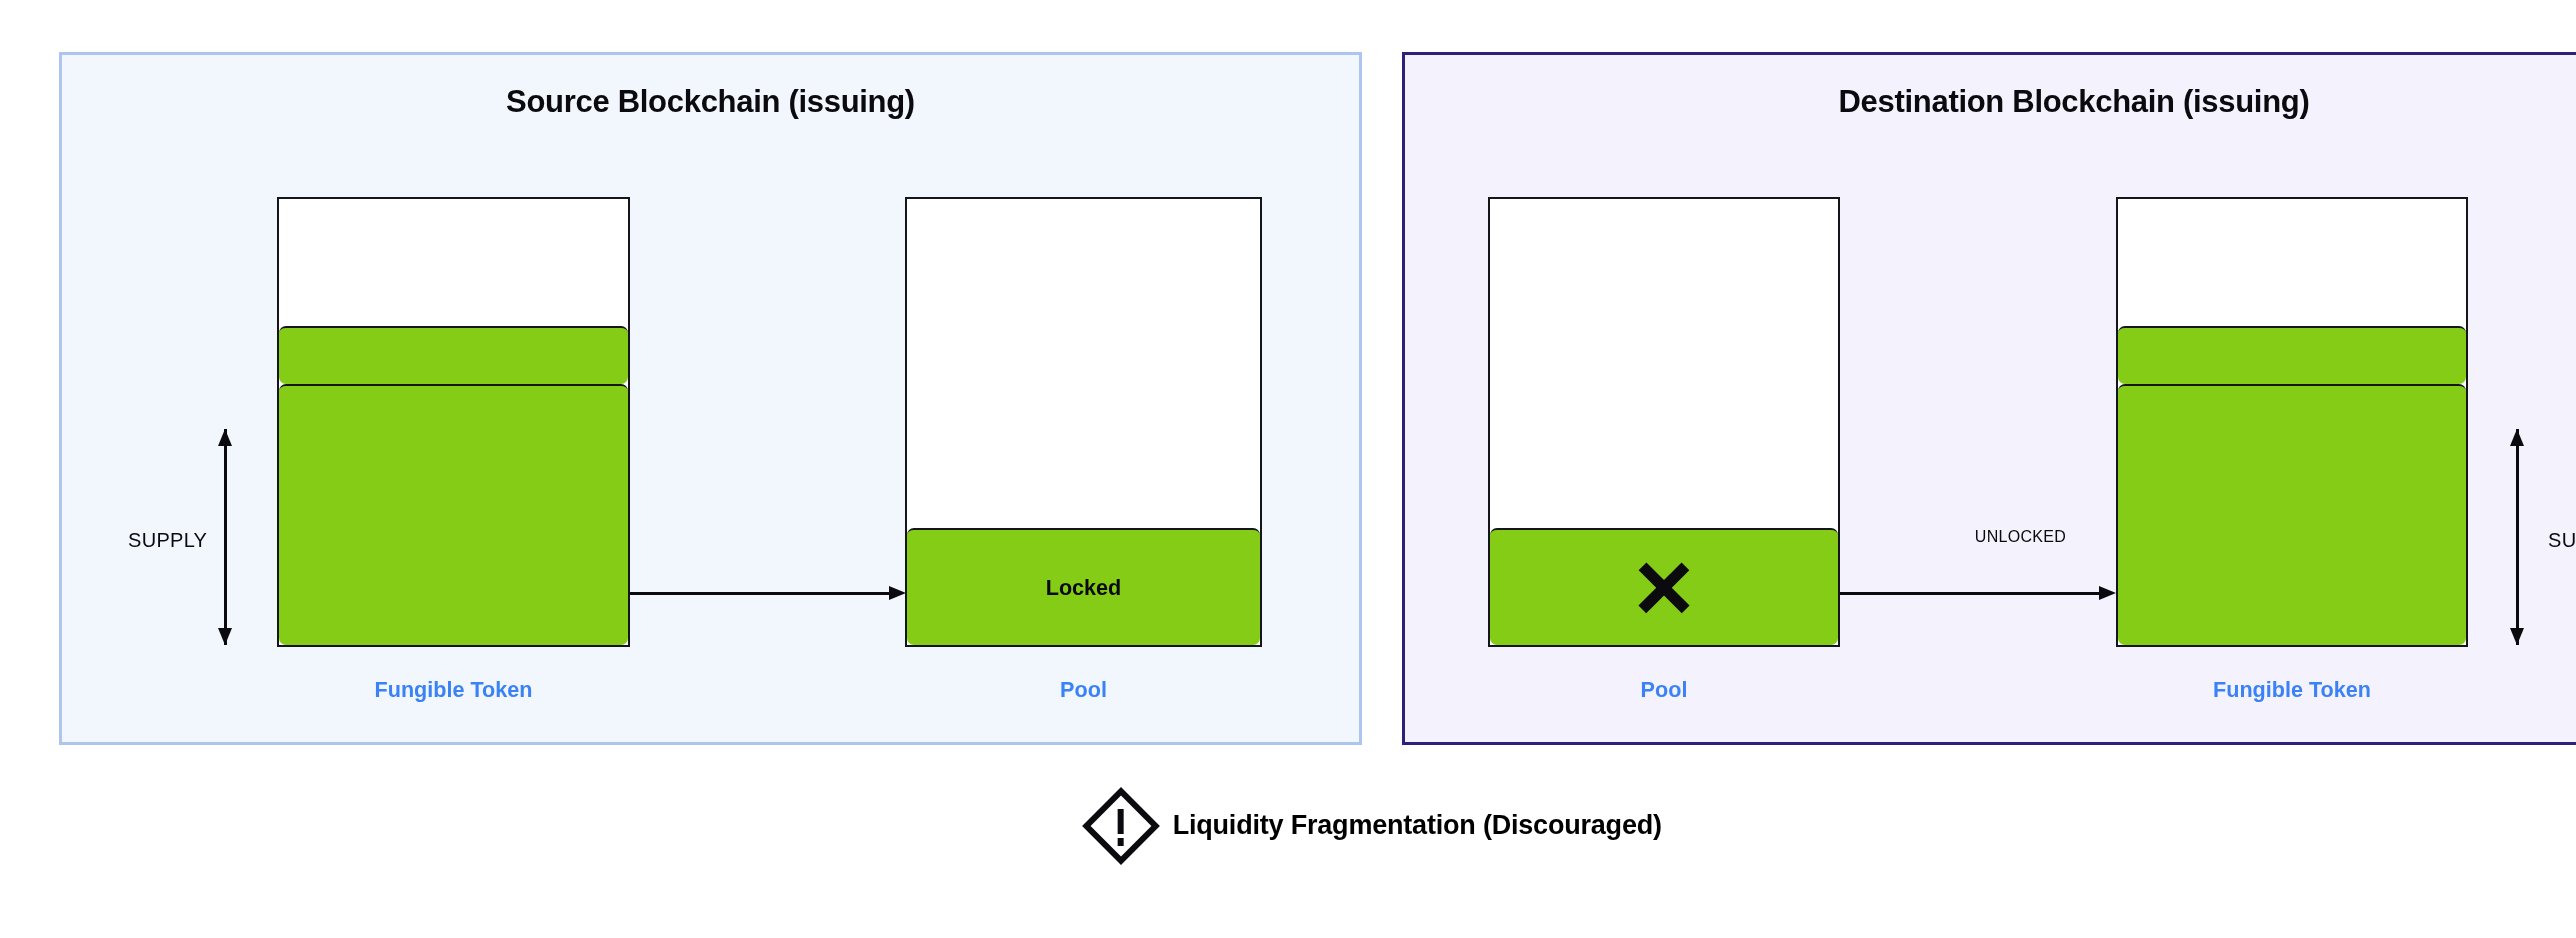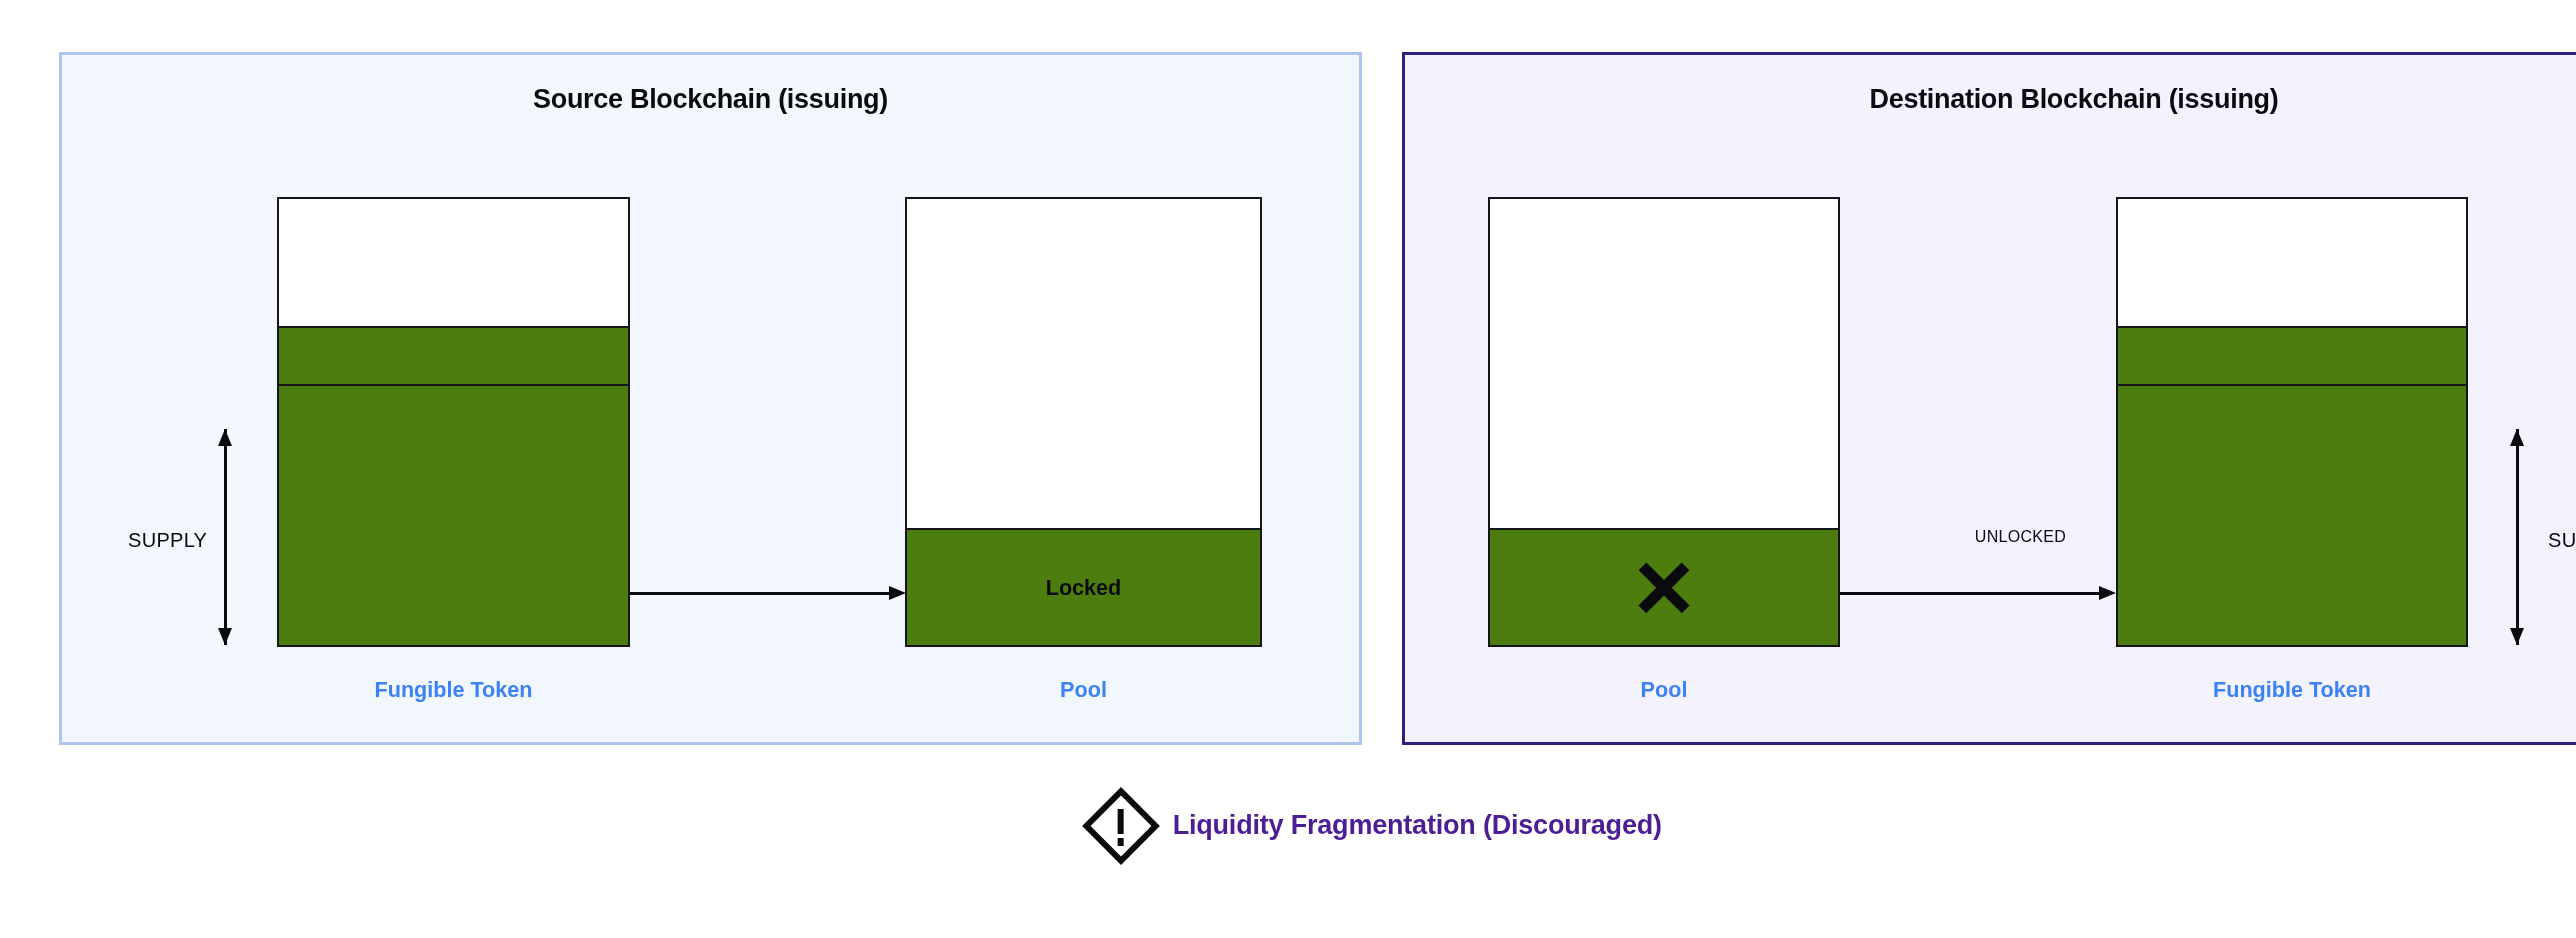--- a/index.html
+++ b/index.html
@@ -18,40 +18,40 @@
     left:59px;top:52px;width:1303px;height:693px;
     background:#f2f6fd;border:3.1px solid #aec5f0;
   }
   #panel-destination{
     left:1402px;top:52px;width:1344px;height:693px;
     background:#f4f2fd;border:3.1px solid #30207c;
   }
   .panel-title{
     position:absolute;top:29px;left:0;width:100%;
     text-align:center;
-    font-size:27px;font-weight:bold;color:#0b0b0f;
+    font-size:31px;font-weight:bold;color:#0b0b0f;
     letter-spacing:-0.3px;
     white-space:nowrap;
   }
 
   
   .bar{
     position:absolute;
     box-sizing:border-box;
     border:2.1px solid #15161c;
     background:#ffffff;
     display:flex;flex-direction:column;justify-content:flex-end;
   }
   .seg{
     box-sizing:border-box;
     width:100%;
     position:relative;
     display:flex;align-items:center;justify-content:center;
   }
-  .seg.gold{background:#4d7c0f;}
+  .seg.gold{background:#84cc16;border-radius:7px;}
   .seg.empty{background:#ffffff;flex:1 1 auto;}
   .seg.topline{border-top:2.1px solid #15161c;}
   .seg-label{
     font-size:21.6px;font-weight:bold;color:#0b0b0f;
     line-height:1;
     white-space:nowrap;
   }
   .xmark{
     font-size:0;
     width:54px;height:54px;position:relative;
@@ -132,21 +132,21 @@
     position:absolute;left:50%;top:17px;
     width:6.7px;height:25px;background:#0b0b0f;
     transform:translateX(-50%);
   }
   .warn-icon .bang-dot{
     position:absolute;left:50%;top:46px;
     width:6.7px;height:8.2px;background:#0b0b0f;
     transform:translateX(-50%);
   }
   #footer-text{
-    font-size:27px;font-weight:bold;color:#4c1d95;
+    font-size:27px;font-weight:bold;color:#000000;
     white-space:nowrap;letter-spacing:-0.2px;
   }
 </style>
 </head>
 <body>
 
 <div class="stage">
 
   <div class="panel" id="panel-source">
     <div class="panel-title">Source Blockchain (issuing)</div>

